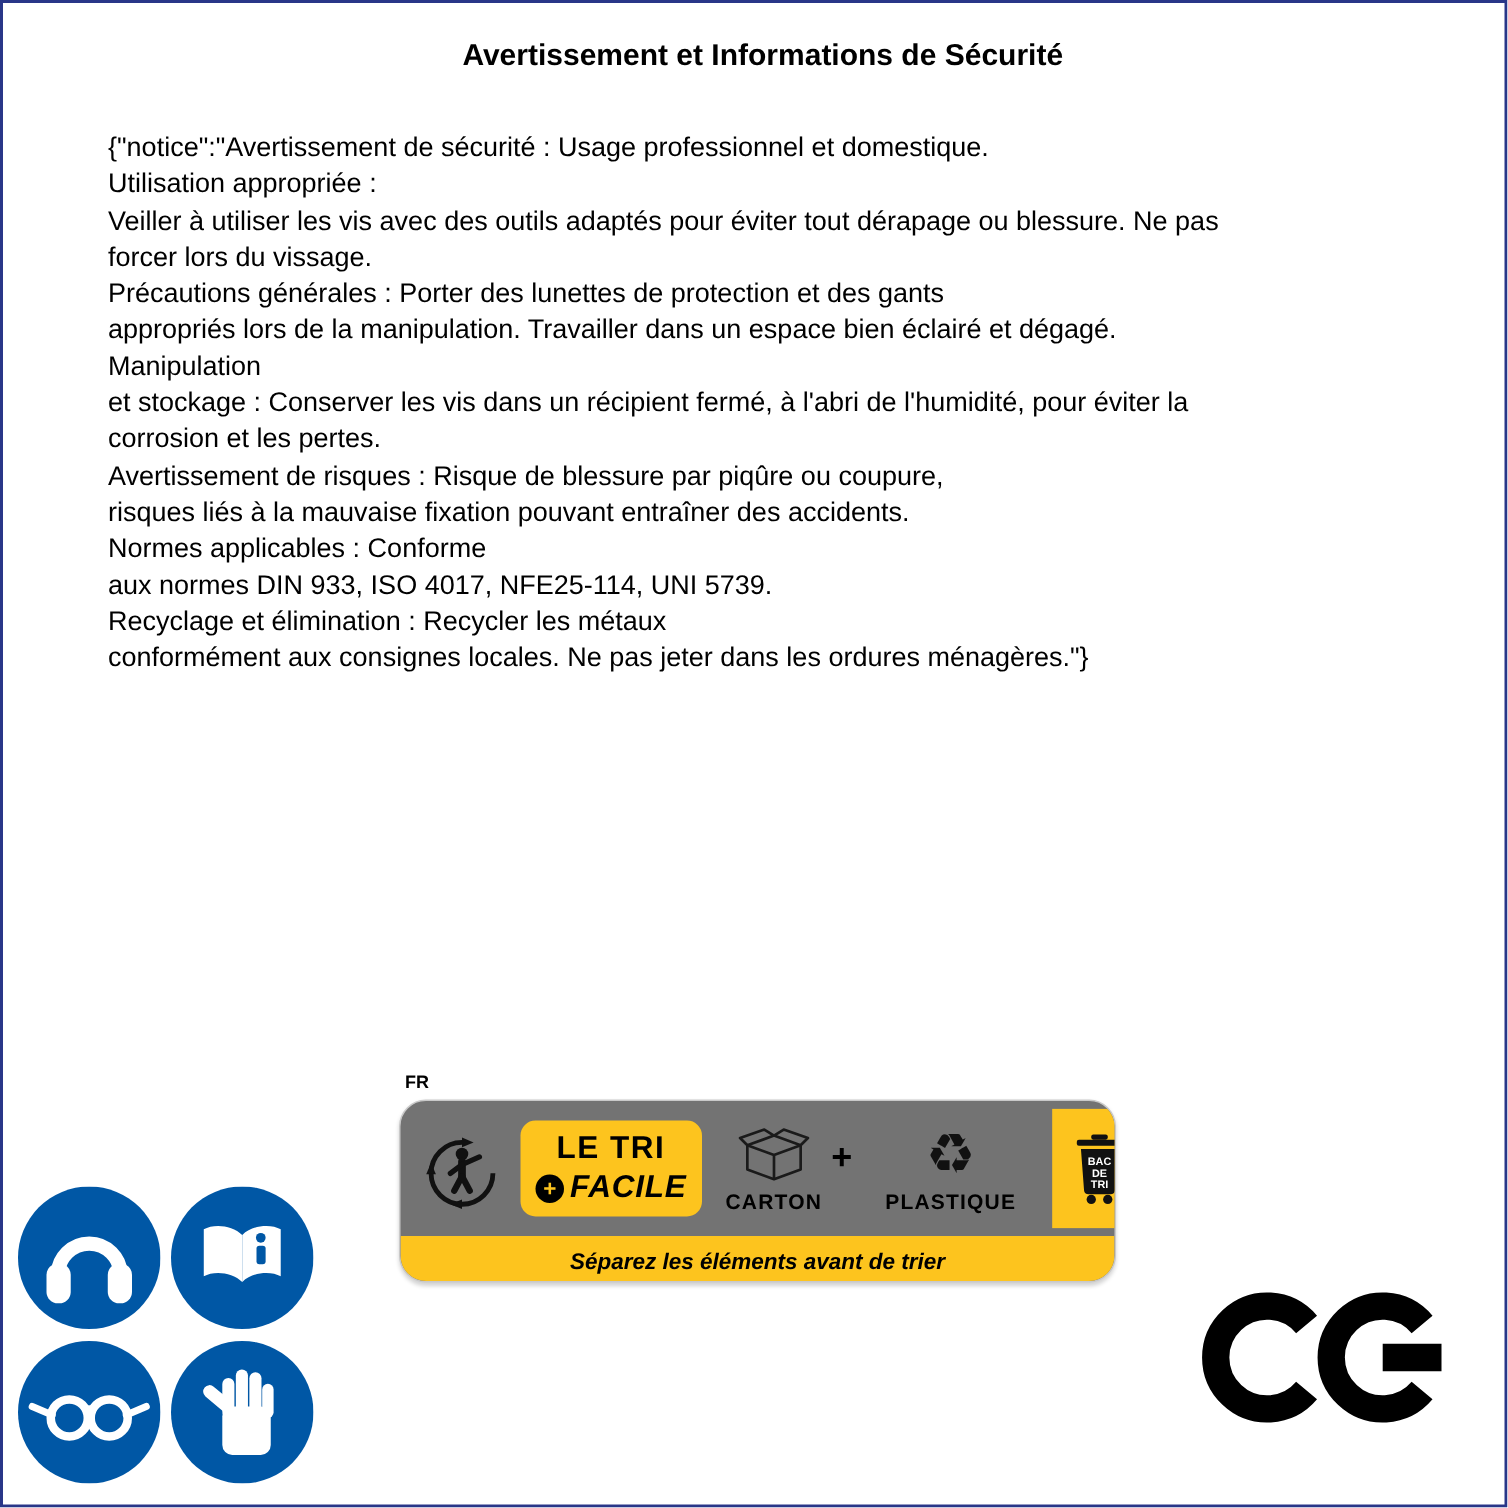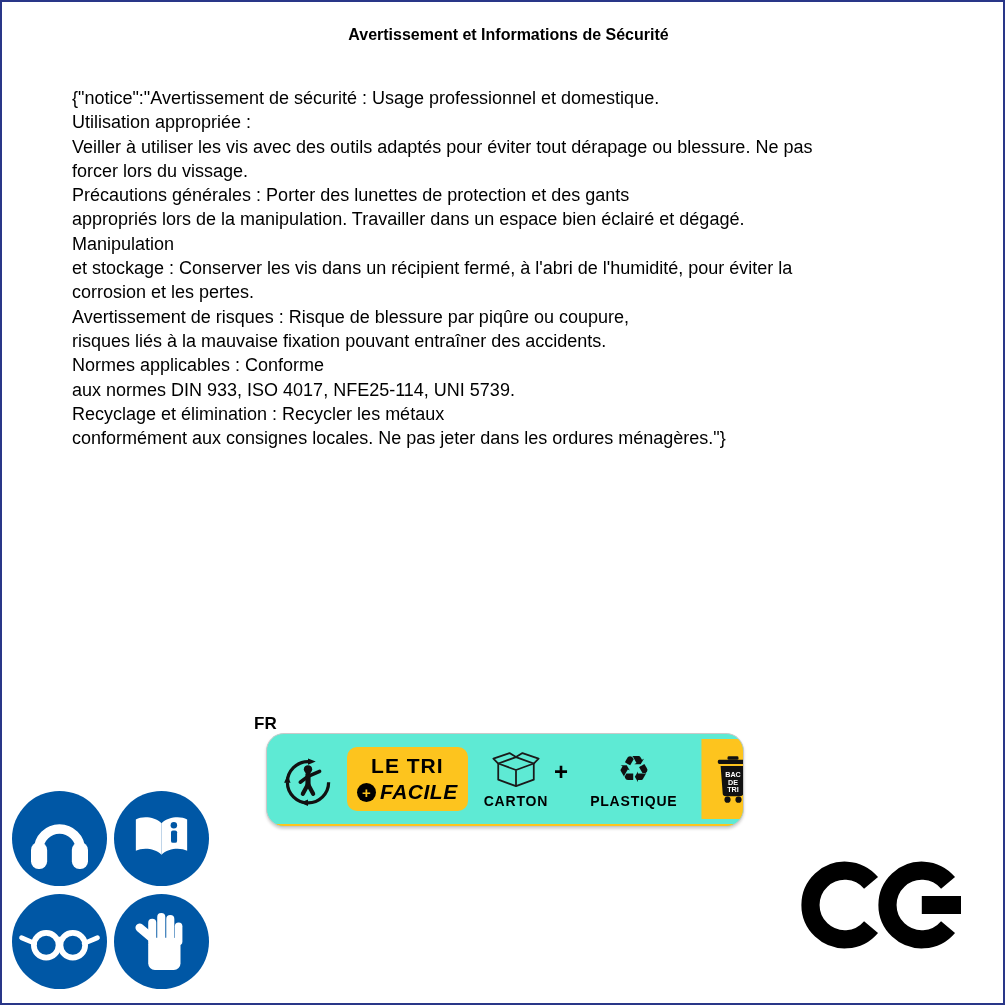--- a/index.html
+++ b/index.html
@@ -5,39 +5,39 @@
   * { margin:0; padding:0; box-sizing:border-box; }
   html,body { background:#ffffff; }
   .page {
     position:relative; width:1005px; height:1005px;
     background:#ffffff; border:2px solid #293688;
     font-family:"Liberation Sans", sans-serif; color:#000;
     overflow:hidden;
   }
   .title {
     position:absolute; top:24px; left:0; width:100%;
-    text-align:center; font-size:16px; font-weight:bold;padding-left:12px;
+    text-align:center; font-size:20px; font-weight:bold;padding-left:12px;
   }
   .notice {
     position:absolute; top:84px; left:70px; width:912px;
     font-size:18px; line-height:24.3px; white-space:pre-line;
   }
   
   .icon-grid {
     position:absolute; left:10px; top:789px;
     display:grid; grid-template-columns:95px 95px; grid-auto-rows:95px;
     gap:8px 7px;
   }
   .icon-grid svg { width:95px; height:95px; display:block; }
 
   
-  .fr-label { position:absolute; left:252px; top:712px; font-size:17px; font-weight:bold; }
+  .fr-label { position:absolute; left:268px; top:712px; font-size:12px; font-weight:bold; }
   .tri-pill {
-    position:absolute; left:264px; top:731px; width:478px; height:94px;
-    background:#5eead4; border:1px solid #c9c9c9; border-radius:18px;
+    position:absolute; left:264px; top:731px; width:478px; height:122px;
+    background:#737373; border:1px solid #c9c9c9; border-radius:18px;
     overflow:hidden; box-shadow:0 2px 3px rgba(0,0,0,.18);
   }
   .tri-top { display:flex; align-items:center; height:90px; padding-left:12px; }
   .triman { width:58px; height:76px; flex:0 0 auto; }
   .tri-headline {
     margin-left:10px; background:#FDC41E; border-radius:10px;
     padding:8px 10px 7px; text-align:center; flex:0 0 auto;
   }
   .tri-line1 { font-size:21px; font-weight:bold; letter-spacing:1px; line-height:22px; }
   .tri-line2 { display:flex; align-items:center; gap:4px; margin-top:3px; justify-content:center; }

